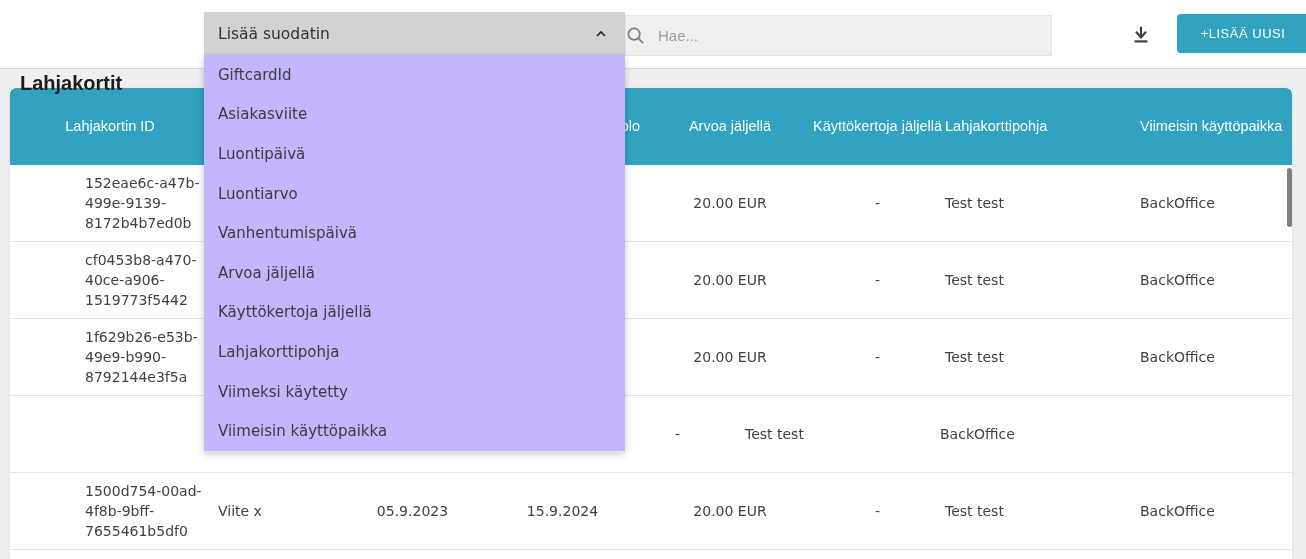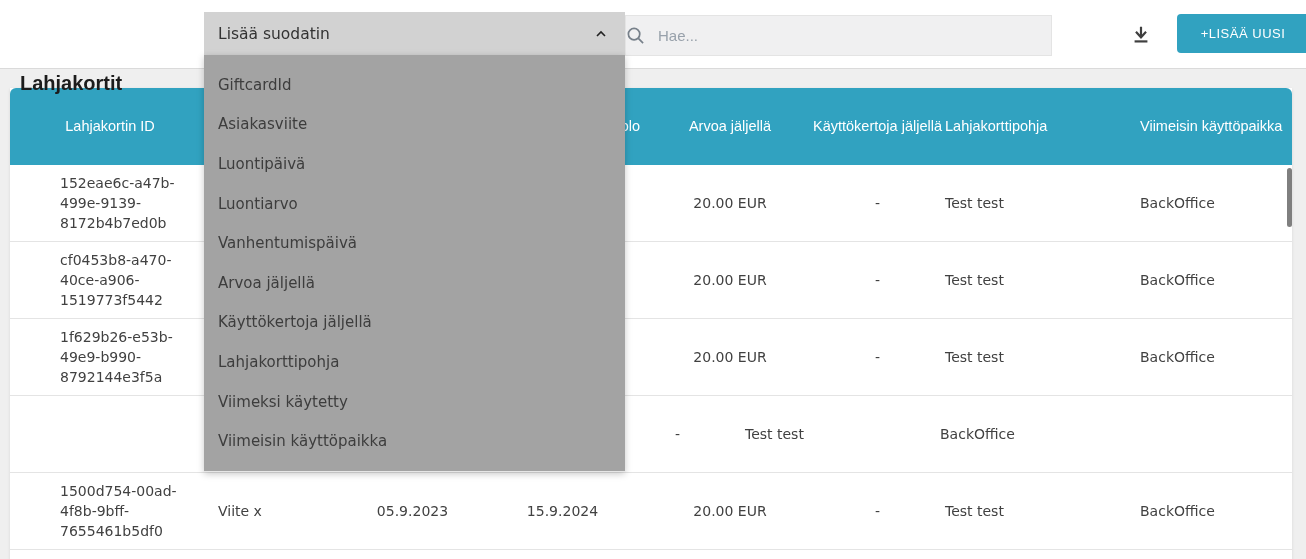--- a/index.html
+++ b/index.html
@@ -23,42 +23,42 @@
              letter-spacing:0.5px; cursor:pointer; }
 
   
   .table-card { position:absolute; left:10px; top:88px; width:1282px; height:490px; background:#ffffff;
                 box-shadow:0 1px 3px rgba(0,0,0,0.10); z-index:1; }
   .thead { display:flex; height:77px; border-radius:6px 6px 0 0; color:#ffffff;
            font-family:"Liberation Sans", sans-serif; font-size:14.5px; }
   .thead .cell { display:flex; align-items:center; line-height:1.55; }
   .trow { display:flex; height:77px; border-bottom:1px solid #e4e4e4; color:#414141; font-size:14px; }
   .trow .cell { display:flex; align-items:center; }
-  .cell.c1 { width:200px; justify-content:center; padding-left:25px; }
+  .cell.c1 { width:200px; justify-content:flex-end; padding-left:25px; }
   .thead .cell.c1 { justify-content:center; padding-left:0; text-align:center; }
   .cell.c2 { width:140px; padding-left:8px; }
   .cell.c3 { width:125px; justify-content:center; text-align:center; }
   .cell.c4 { width:175px; justify-content:center; text-align:center; }
   .thead .cell.c4 { justify-content:flex-end; padding-right:10px; white-space:nowrap; overflow:hidden; }
   .cell.c5 { width:160px; justify-content:center; text-align:center; }
   .cell.c6 { width:135px; justify-content:center; text-align:center; }
   .cell.c7 { width:140px; justify-content:flex-start; }
   .cell.c8 { flex:1; justify-content:flex-start; padding-left:55px; white-space:nowrap; overflow:hidden; }
   .uuid { width:125px; line-height:20px; word-break:break-word; }
 
   
   .vscroll-thumb { position:absolute; left:1287px; top:168px; width:5px; height:59px; background:#7f7f7f;
                    border-radius:3px; z-index:5; }
 
   
   .filter-dd { position:absolute; left:204px; top:12px; width:421px; z-index:50; }
   .filter-dd-head { height:43px; background:#d2d2d2; display:flex; align-items:center;
                     justify-content:space-between; padding:0 16px 0 14px; cursor:pointer;
                     font-size:15.5px; color:#333; }
-  .filter-dd-menu { background:#a3a3a3; box-shadow:0 2px 7px rgba(0,0,0,0.22); padding:10px 0;
+  .filter-dd-menu { background:#c4b5fd; box-shadow:0 2px 7px rgba(0,0,0,0.22); padding:0 0;
                     border-bottom:1px solid #e6e6e6; }
   .filter-dd-menu .opt { height:39.6px; display:flex; align-items:center; padding-left:14px;
                          font-size:15px; color:#3d3d3d; cursor:pointer; }
 
   svg { display:block; }
 </style>
 </head>
 <body>
 
 <header class="topbar">

